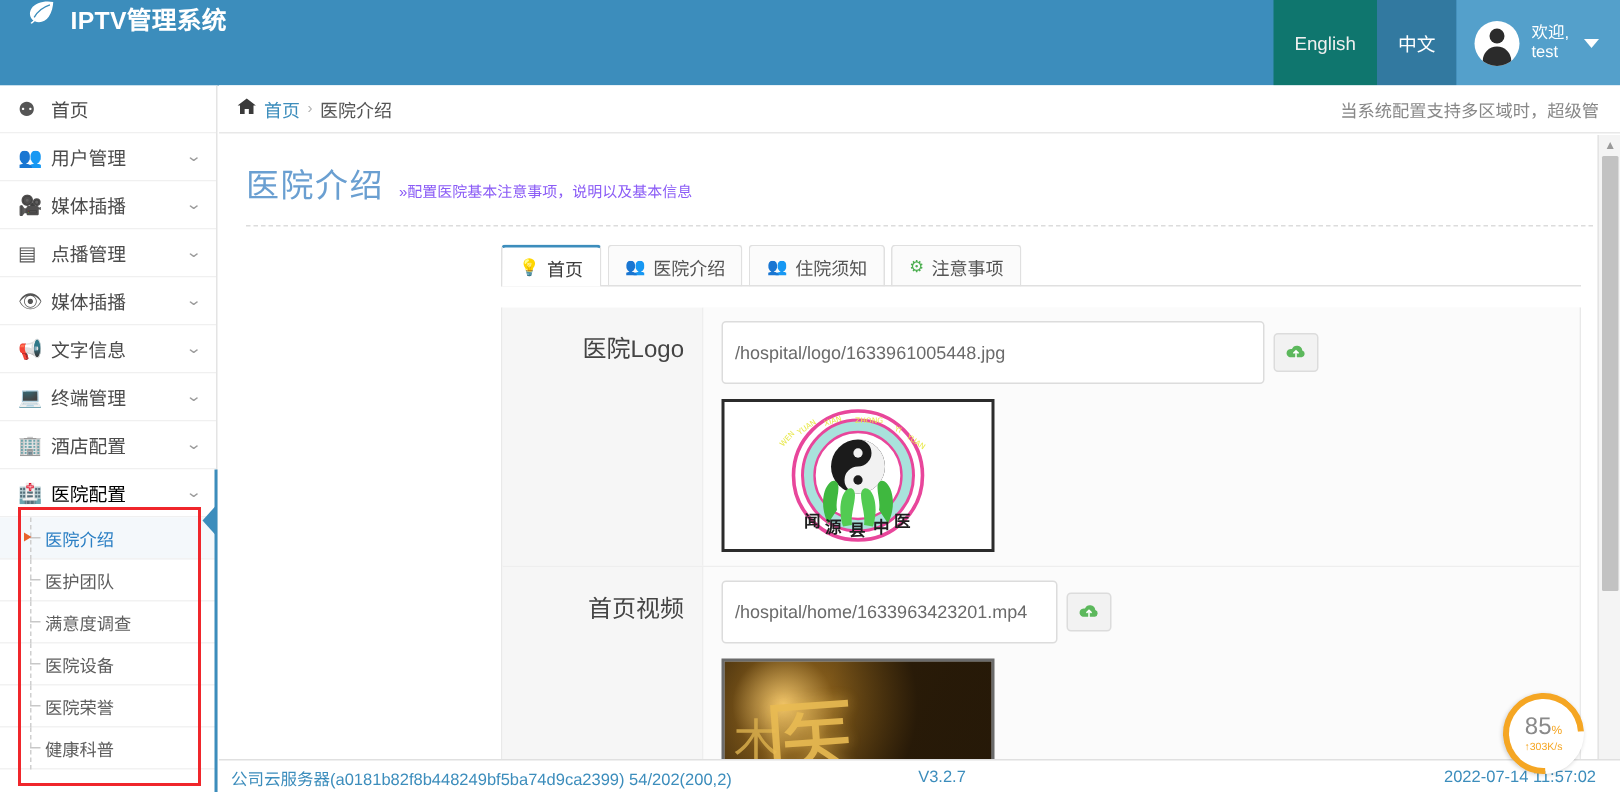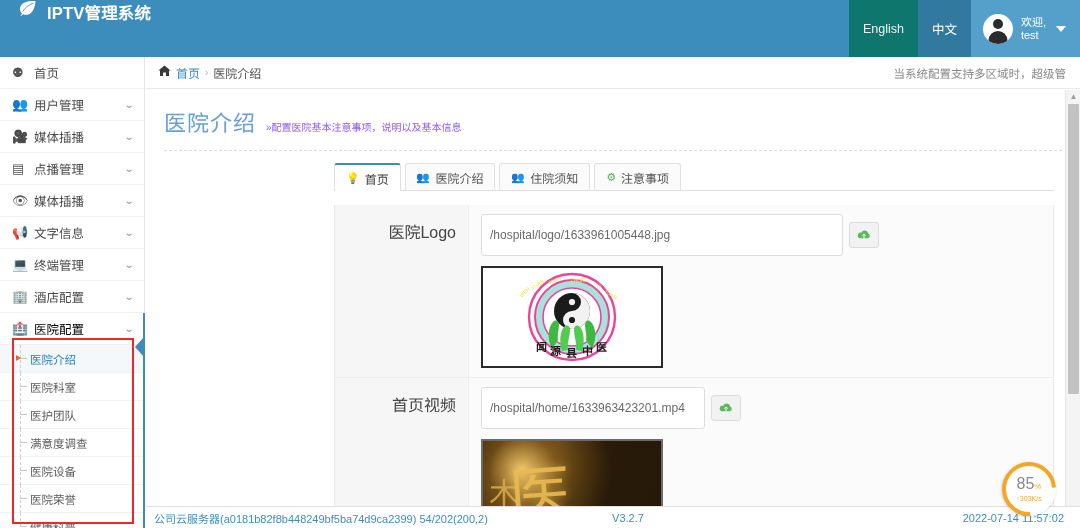--- a/index.html
+++ b/index.html
@@ -326,25 +326,20 @@
           <span class="menu-label">医院配置</span>
           <span class="menu-chev">⌄</span>
         </div>
       </div>
     <div id="submenu-list" class="submenu">
         <div class="submenu-item active">
           <span class="vline"></span>
           <span class="dash"></span>
           <span class="bullet"></span>
           <span class="submenu-label">医院介绍</span>
-        </div>
-        <div class="submenu-item">
-          <span class="vline"></span>
-          <span class="dash"></span>
-          <span class="submenu-label">医院科室</span>
         </div>
         <div class="submenu-item">
           <span class="vline"></span>
           <span class="dash"></span>
           <span class="submenu-label">医护团队</span>
         </div>
         <div class="submenu-item">
           <span class="vline"></span>
           <span class="dash"></span>
           <span class="submenu-label">满意度调查</span>

